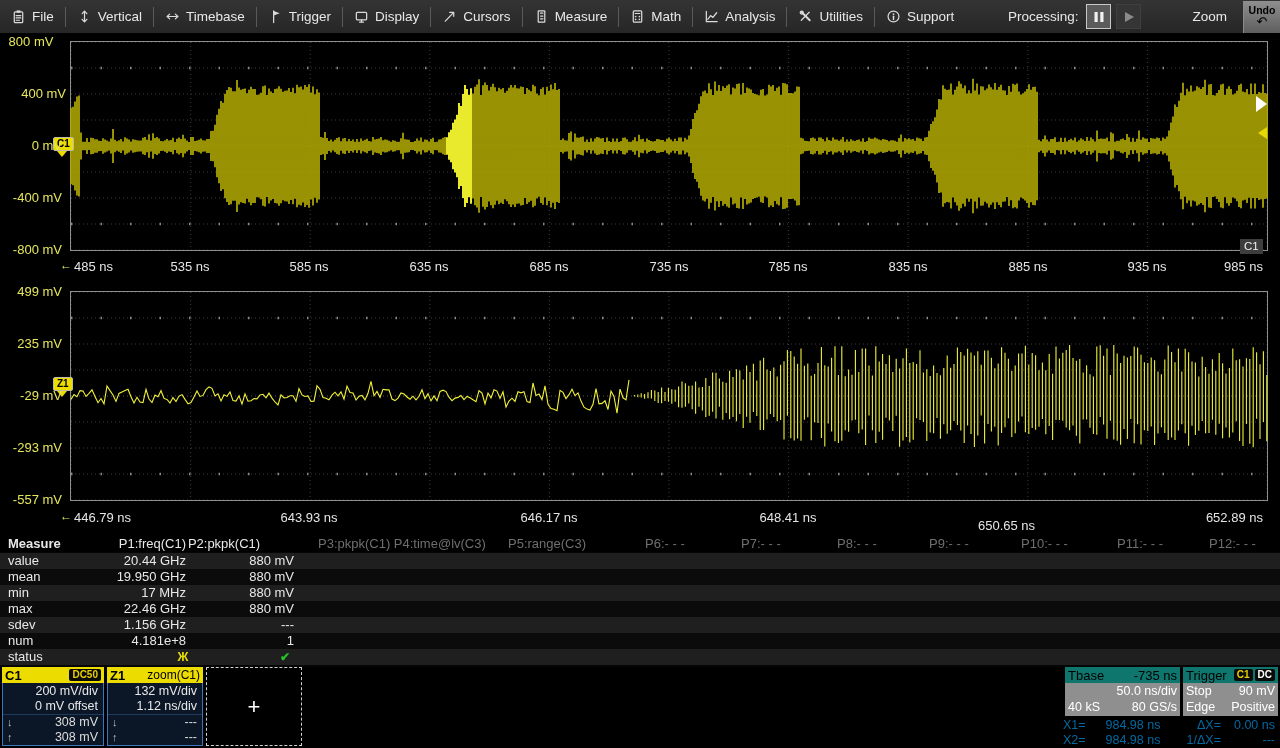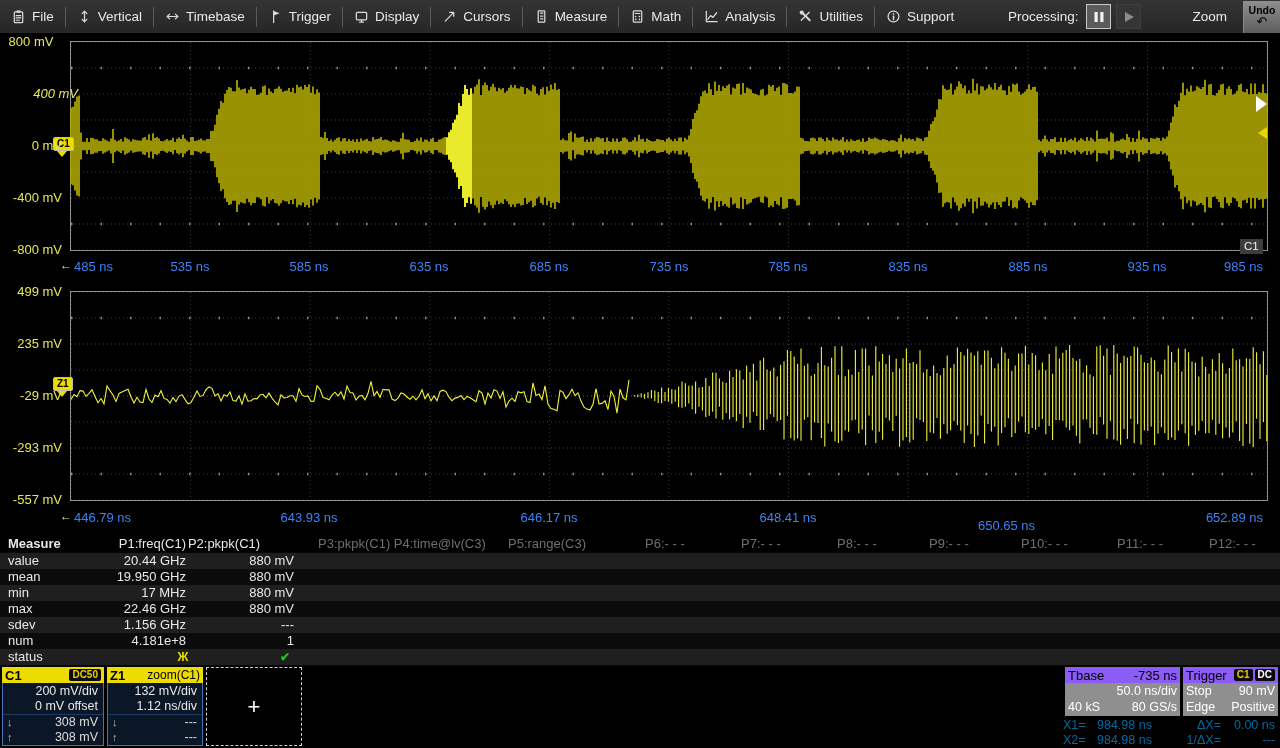--- a/index.html
+++ b/index.html
@@ -20,21 +20,21 @@
   #pause-btn{background:#5b5b5b;border:1px solid #c8c8c8;}
   #zoom-label{color:#e8e8e8;font-size:13.5px;margin-left:46px;margin-right:14px;}
   #undo-btn{width:37px;height:32px;margin-left:2px;border:none;border-left:1px solid #8a8a8a;
             background:linear-gradient(#8f8f8f,#5e5e5e);color:#000;display:flex;flex-direction:column;
             align-items:center;justify-content:center;line-height:1;padding:0;}
   #undo-btn .undo-word{font-size:10.5px;font-weight:bold;}
   #undo-btn .undo-arrow{font-size:13px;margin-top:-1px;}
   
   .gsvg{position:absolute;}
   .ylab{position:absolute;width:62px;text-align:right;color:#e6e65a;font-size:13px;height:14px;line-height:14px;}
-  .xlab{position:absolute;color:#3b82f6;font-size:13px;height:15px;line-height:15px;}
+  .xlab{position:absolute;color:#e5e5e5;font-size:13px;height:15px;line-height:15px;}
   .scroll-arrow{position:absolute;color:#e6e65a;font-size:12px;line-height:12px;}
   .chan-badge{position:absolute;background:#ecdc00;color:#000;font-size:10px;font-weight:bold;
               padding:0 3px;border-radius:2px;line-height:12px;border:1px solid #bba;}
   .badge-tri{position:absolute;width:0;height:0;border-left:5px solid transparent;
              border-right:5px solid transparent;border-top:6px solid #ecdc00;}
   #corner-c1{position:absolute;left:1240px;top:239px;background:#3d3d3d;color:#f0f0f0;
              font-size:11.5px;padding:0 4px;line-height:15px;}
   #trig-offscreen{position:absolute;left:1256px;top:96px;width:0;height:0;
              border-top:8px solid transparent;border-bottom:8px solid transparent;border-left:11px solid #fff;}
   #trig-level{position:absolute;left:1258px;top:127px;width:0;height:0;
@@ -54,27 +54,27 @@
   .desc-body{height:61px;background:#0b1626;border:1px solid #3e74b8;border-top:none;
              color:#e8e8e8;font-size:12.5px;padding:1px 0 0 0;}
   .desc-line{text-align:right;padding-right:5px;line-height:15px;height:15px;}
   .desc-mm{display:flex;justify-content:space-between;padding:0 5px 0 4px;line-height:15px;height:15px;color:#dcdcdc;}
   .desc-mm .arr{color:#c0c0c0;font-size:11px;}
   .badge-dark{background:#0a0a0a;color:#e8d000;font-size:10px;font-weight:bold;
               padding:0 3px;border-radius:2px;line-height:12px;}
   #add-box{position:absolute;left:206px;top:667px;width:94px;height:77px;border:1px dashed #d0d0d0;
            background:#000;color:#fff;display:flex;align-items:center;justify-content:center;font-size:22px;}
   .info-box{position:absolute;top:667px;height:49px;}
-  .info-head{height:16px;background:#8b5cf6;color:#000;font-size:13px;display:flex;
+  .info-head{height:16px;background:#0f766e;color:#000;font-size:13px;display:flex;
              align-items:center;justify-content:space-between;padding:0 3px;}
   .info-body{height:33px;background:#8f8f8f;color:#fff;font-size:12.5px;padding:0 3px;}
   .info-row{display:flex;justify-content:space-between;line-height:16px;height:16px;}
   #readout{position:absolute;left:1063px;top:718px;width:216px;color:#0369a1;font-size:12.5px;}
   .ro-row{display:flex;height:15px;line-height:15px;}
-  .ro-l1{width:34px;} .ro-v1{width:72px;text-align:left;}
+  .ro-l1{width:34px;} .ro-v1{width:72px;text-align:center;}
   .ro-l2{width:52px;text-align:right;padding-right:4px;} .ro-v2{width:50px;text-align:right;}
 </style>
 </head>
 <body>
 
 <div id="app">
 
   <div id="menubar">
     <div id="menu-items">
         <div class="menu-item">
@@ -249,21 +249,21 @@
         <path d="M561.0 106.0L561.0 106.0M564.4 105.1L564.4 106.6M567.8 104.4L567.8 107.2M571.2 103.3L571.2 107.6M574.6 104.1L574.6 108.7M578.0 102.2L578.0 108.2M581.4 100.1L581.4 108.5M584.8 100.6L584.8 110.9M588.2 102.1L588.2 113.0M591.6 97.4L591.6 113.2M595.0 102.0L595.0 111.0M598.4 97.8L598.4 111.7M601.8 99.2L601.8 113.8M605.2 99.7L605.2 111.8M608.6 96.5L608.6 117.3M612.0 91.5L612.0 117.8M615.4 93.3L615.4 116.8M618.8 95.8L618.8 113.4M622.2 95.5L622.2 119.2M625.6 91.5L625.6 123.8M629.0 97.5L629.0 116.8M632.4 97.1L632.4 120.4M635.8 87.9L635.8 127.1M639.2 96.1L639.2 125.7M642.6 82.6L642.6 121.8M646.0 82.8L646.0 128.5M649.4 88.6L649.4 116.8M652.8 91.7L652.8 129.8M656.2 92.8L656.2 123.0M659.6 80.7L659.6 129.2M663.0 86.9L663.0 126.9M666.4 79.2L666.4 131.2M669.8 80.6L669.8 123.9M673.2 89.6L673.2 138.0M676.6 75.6L676.6 126.8M680.0 81.9L680.0 132.8M683.4 73.7L683.4 121.9M686.8 90.6L686.8 126.1M690.2 70.6L690.2 140.0M693.6 67.7L693.6 140.0M697.0 79.5L697.0 129.4M700.4 80.9L700.4 124.0M703.8 77.6L703.8 127.1M707.2 86.6L707.2 131.3M710.6 74.7L710.6 129.9M714.0 71.2L714.0 149.6M717.4 60.0L717.4 125.7M720.8 61.1L720.8 148.3M724.2 66.6L724.2 150.4M727.6 73.7L727.6 148.6M731.0 58.5L731.0 150.8M734.4 75.8L734.4 129.7M737.8 73.6L737.8 127.3M741.2 85.8L741.2 150.2M744.6 83.9L744.6 132.3M748.0 72.9L748.0 133.1M751.4 56.9L751.4 147.9M754.8 75.3L754.8 156.6M758.2 76.4L758.2 133.5M761.6 67.7L761.6 141.4M765.0 56.2L765.0 151.3M768.4 85.1L768.4 153.0M771.8 56.3L771.8 150.8M775.2 86.2L775.2 140.2M778.6 79.5L778.6 141.7M782.0 84.7L782.0 130.5M785.4 60.1L785.4 129.8M788.8 81.9L788.8 143.2M792.2 58.4L792.2 139.5M795.6 58.6L795.6 154.9M799.0 75.6L799.0 125.6M802.4 85.4L802.4 140.2M805.8 56.2L805.8 153.0M809.2 71.4L809.2 141.7M812.6 64.0L812.6 149.8M816.0 73.9L816.0 127.7M819.4 65.2L819.4 130.6M822.8 82.0L822.8 141.0M826.2 68.7L826.2 125.7M829.6 78.6L829.6 156.8M833.0 68.2L833.0 150.4M836.4 58.6L836.4 146.9M839.8 73.1L839.8 152.4M843.2 71.9L843.2 149.8M846.6 73.9L846.6 128.2M850.0 60.3L850.0 130.1M853.4 82.5L853.4 132.1M856.8 79.2L856.8 151.1M860.2 86.0L860.2 142.6M863.6 75.6L863.6 143.2M867.0 83.0L867.0 128.1M870.4 85.2L870.4 148.8M873.8 78.1L873.8 134.2M877.2 65.4L877.2 143.7M880.6 77.8L880.6 140.3M884.0 74.1L884.0 131.0M887.4 57.4L887.4 135.0M890.8 62.1L890.8 140.4M894.2 65.5L894.2 153.0M897.6 58.8L897.6 135.5M901.0 62.4L901.0 143.9M904.4 65.5L904.4 157.1M907.8 61.3L907.8 145.4M911.2 74.7L911.2 125.5M914.6 60.6L914.6 153.6M918.0 60.5L918.0 134.1M921.4 67.7L921.4 141.4M924.8 78.3L924.8 136.8M928.2 73.4L928.2 155.4M931.6 57.2L931.6 142.9M935.0 62.8L935.0 137.2M938.4 68.7L938.4 128.3M941.8 80.9L941.8 147.0M945.2 75.5L945.2 143.3M948.6 63.5L948.6 131.5M952.0 63.4L952.0 126.5M955.4 55.7L955.4 142.2M958.8 74.6L958.8 144.0M962.2 62.9L962.2 137.9M965.6 65.2L965.6 139.7M969.0 80.3L969.0 136.8M972.4 72.5L972.4 129.1M975.8 80.3L975.8 144.3M979.2 64.1L979.2 136.1M982.6 83.7L982.6 149.9M986.0 56.6L986.0 130.1M989.4 68.5L989.4 129.9M992.8 62.7L992.8 130.8M996.2 59.9L996.2 137.5M999.6 55.0L999.6 140.3M1003.0 67.9L1003.0 135.6M1006.4 70.8L1006.4 145.8M1009.8 69.1L1009.8 153.6M1013.2 82.4L1013.2 129.6M1016.6 75.3L1016.6 129.5M1020.0 84.2L1020.0 137.8M1023.4 86.5L1023.4 144.1M1026.8 56.5L1026.8 144.8M1030.2 55.3L1030.2 127.1M1033.6 65.7L1033.6 134.5M1037.0 58.4L1037.0 148.8M1040.4 84.9L1040.4 130.7M1043.8 55.1L1043.8 149.6M1047.2 63.5L1047.2 150.7M1050.6 72.9L1050.6 154.8M1054.0 65.7L1054.0 139.1M1057.4 67.6L1057.4 149.0M1060.8 66.1L1060.8 129.1M1064.2 56.5L1064.2 153.2M1067.6 57.6L1067.6 134.3M1071.0 64.7L1071.0 154.4M1074.4 72.3L1074.4 140.2M1077.8 72.9L1077.8 140.9M1081.2 67.4L1081.2 136.6M1084.6 70.2L1084.6 155.0M1088.0 81.4L1088.0 143.4M1091.4 84.2L1091.4 137.2M1094.8 69.5L1094.8 142.9M1098.2 55.5L1098.2 150.0M1101.6 62.1L1101.6 147.4M1105.0 72.2L1105.0 150.1M1108.4 58.4L1108.4 140.6M1111.8 81.5L1111.8 134.3M1115.2 58.7L1115.2 143.3M1118.6 62.2L1118.6 155.7M1122.0 71.6L1122.0 135.7M1125.4 72.6L1125.4 145.0M1128.8 86.4L1128.8 140.7M1132.2 66.7L1132.2 130.9M1135.6 77.1L1135.6 143.3M1139.0 83.8L1139.0 142.9M1142.4 69.2L1142.4 129.8M1145.8 80.9L1145.8 144.7M1149.2 63.1L1149.2 133.7M1152.6 73.2L1152.6 148.2M1156.0 83.4L1156.0 137.4M1159.4 78.0L1159.4 147.5M1162.8 58.5L1162.8 142.4M1166.2 70.2L1166.2 131.3M1169.6 69.3L1169.6 150.9M1173.0 76.6L1173.0 155.9M1176.4 68.2L1176.4 133.9M1179.8 69.1L1179.8 153.8M1183.2 57.3L1183.2 157.2M1186.6 62.3L1186.6 128.7M1190.0 74.3L1190.0 149.0M1193.4 61.3L1193.4 132.1M1196.8 85.1L1196.8 151.2" stroke="#f2f238" stroke-width="1.1" fill="none"></path>
       </svg>
     <span class="chan-badge" style="left:53px;top:137px;">C1</span>
     <span class="badge-tri" style="left:57px;top:151px;"></span>
     <span class="chan-badge" style="left:53px;top:377px;">Z1</span>
     <span class="badge-tri" style="left:57px;top:391px;"></span>
     <span id="corner-c1">C1</span>
     <span id="trig-offscreen"></span>
     <span id="trig-level"></span>
   <div class="ylab" style="left:0px;top:35px;text-align:center;">800 mV</div>
-      <div class="ylab" style="left:16px;top:87px;font-style:italic;">400 mV</div>
+      <div class="ylab" style="left:4px;top:87px;">400 mV</div>
       <div class="ylab" style="left:0px;top:139px;">0 mV</div>
       <div class="ylab" style="left:0px;top:191px;">-400 mV</div>
       <div class="ylab" style="left:0px;top:243px;">-800 mV</div>
       <div class="ylab" style="left:0px;top:285px;">499 mV</div>
       <div class="ylab" style="left:0px;top:337px;">235 mV</div>
       <div class="ylab" style="left:0px;top:389px;">-29 mV</div>
       <div class="ylab" style="left:0px;top:441px;">-293 mV</div>
       <div class="ylab" style="left:0px;top:493px;">-557 mV</div>
       <div class="xlab" style="left:74px;top:259px;text-align:left;width:90px;">485 ns</div>
       <div class="xlab" style="left:145px;top:259px;text-align:center;width:90px;">535 ns</div>

